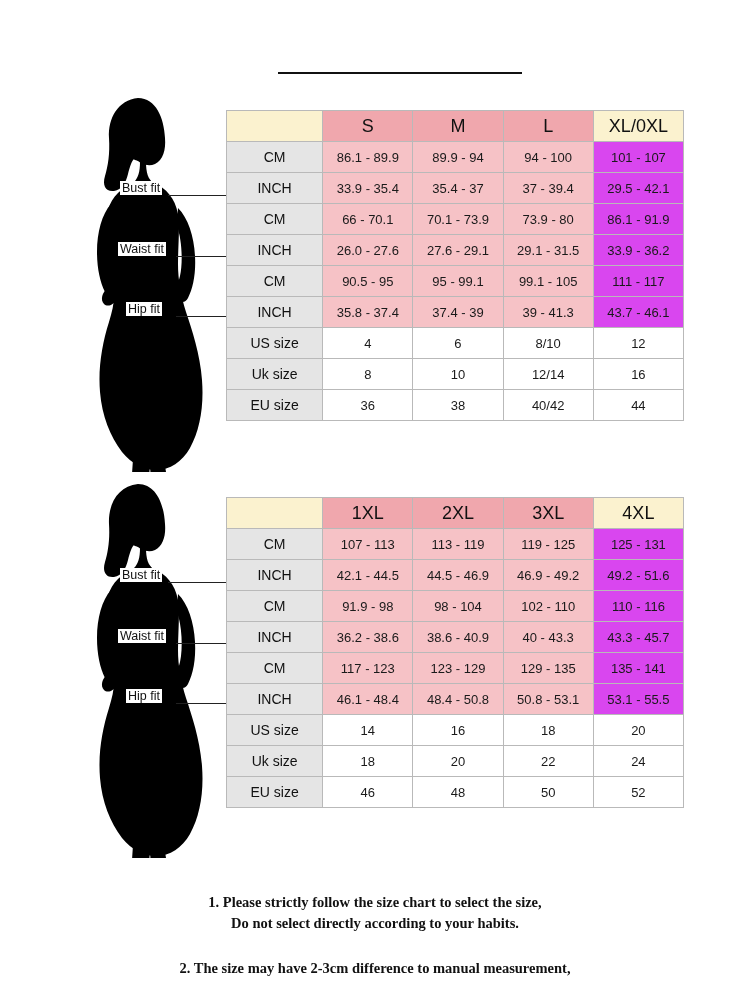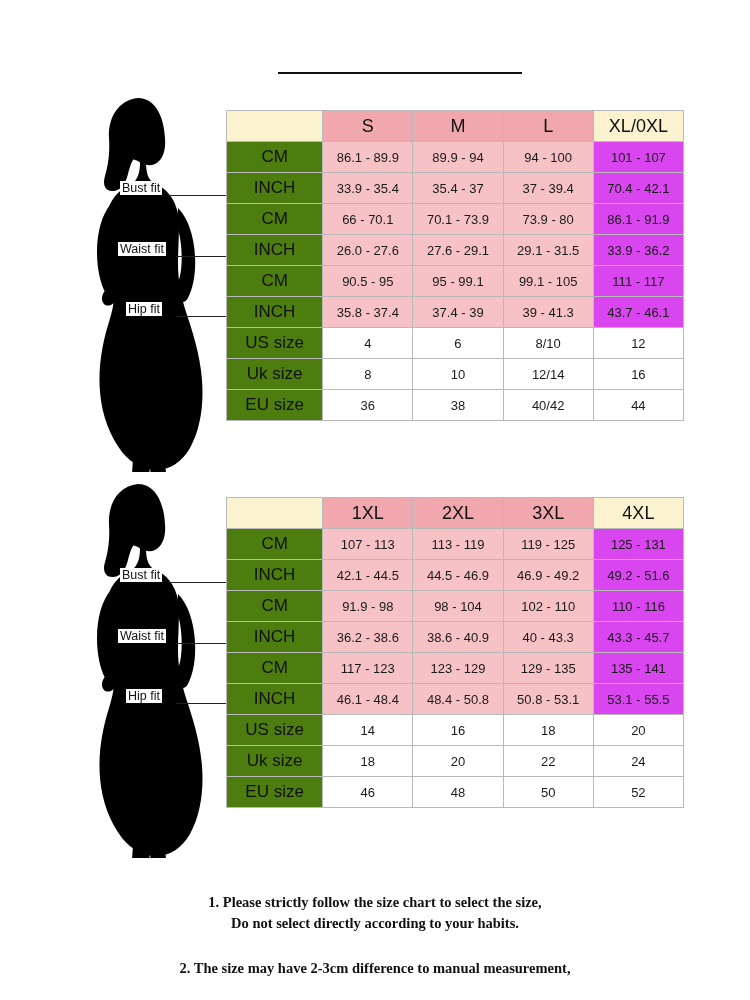--- a/index.html
+++ b/index.html
@@ -95,22 +95,22 @@
     font-size: 18px;
     color: #111;
   }
   .hdr-cream {
     background: #fbf2cf;
     font-weight: bold;
     font-size: 18px;
     color: #111;
   }
   .rowlabel {
-    background: #4d7c0f;
-    font-size: 17px;
+    background: #e5e5e5;
+    font-size: 14px;
     color: #111;
   }
   .cell-pink { background: #f6c2c6; font-size: 13px; }
   .cell-cream { background: #d946ef; font-size: 13px; }
   .cell-white { background: #ffffff; font-size: 13px; }
 
   
   .notes {
     position: absolute;
     left: 0;
@@ -211,21 +211,21 @@
         <td class="cell-pink">86.1 - 89.9</td>
         <td class="cell-pink">89.9 - 94</td>
         <td class="cell-pink">94 - 100</td>
         <td class="cell-cream">101 - 107</td>
       </tr>
       <tr>
         <td class="rowlabel">INCH</td>
         <td class="cell-pink">33.9 - 35.4</td>
         <td class="cell-pink">35.4 - 37</td>
         <td class="cell-pink">37 - 39.4</td>
-        <td class="cell-cream">70.4 - 42.1</td>
+        <td class="cell-cream">29.5 - 42.1</td>
       </tr>
       <tr>
         <td class="rowlabel">CM</td>
         <td class="cell-pink">66 - 70.1</td>
         <td class="cell-pink">70.1 - 73.9</td>
         <td class="cell-pink">73.9 - 80</td>
         <td class="cell-cream">86.1 - 91.9</td>
       </tr>
       <tr>
         <td class="rowlabel">INCH</td>

